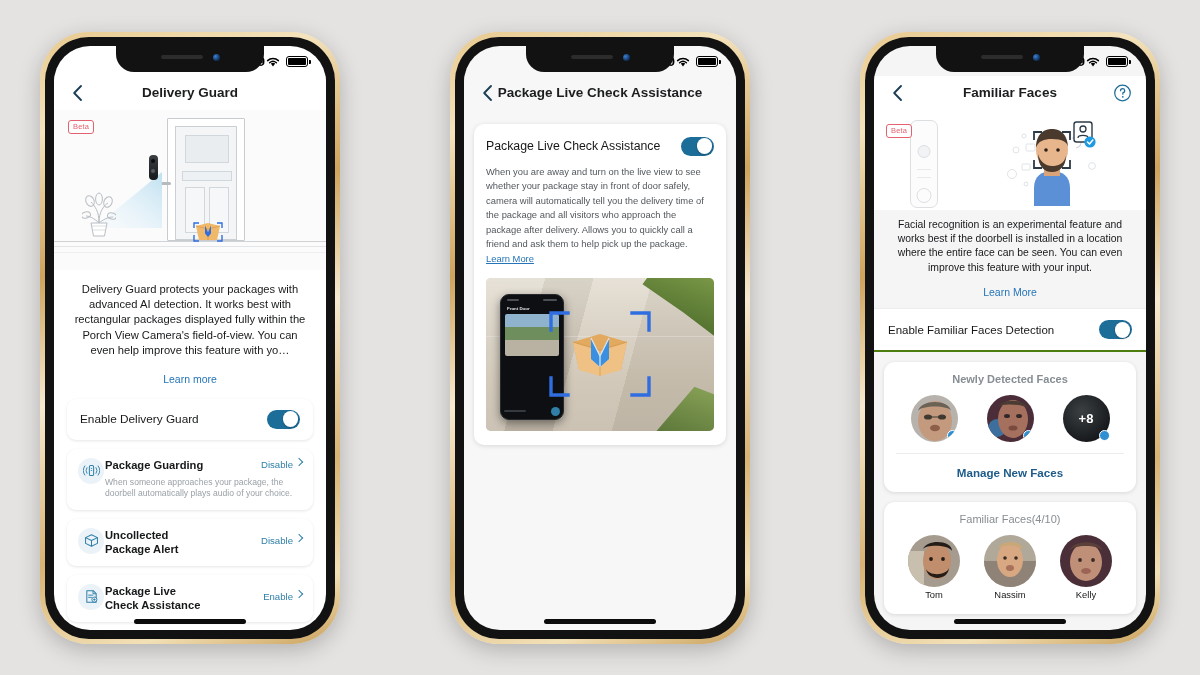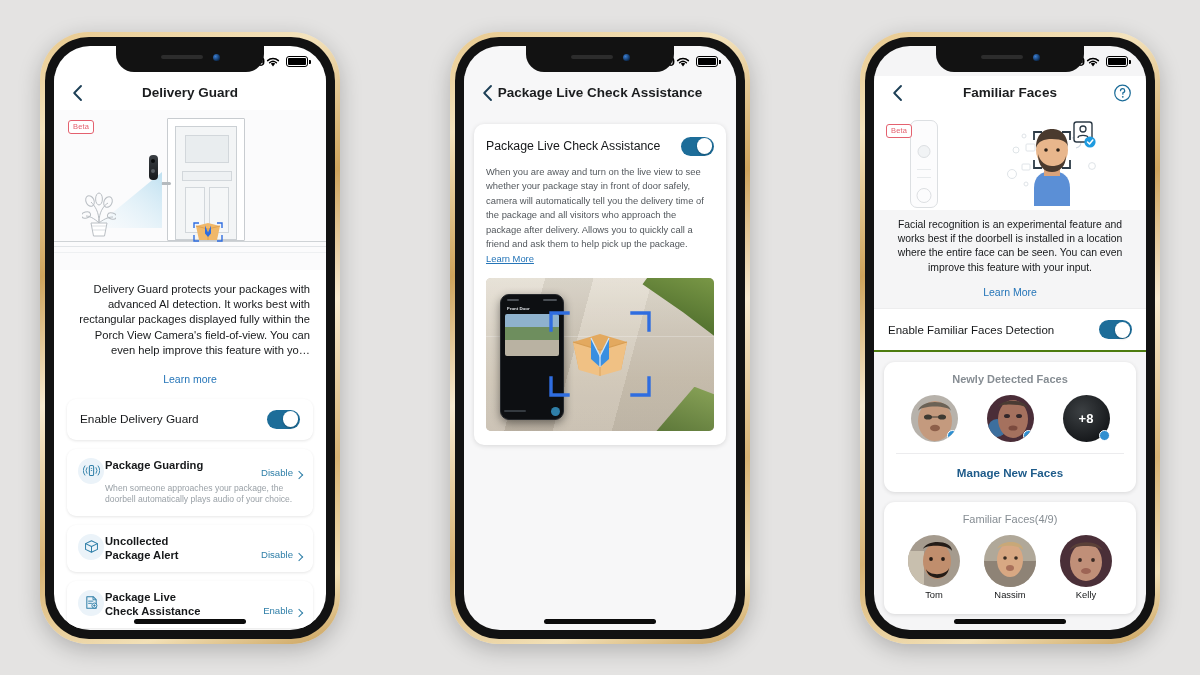--- a/index.html
+++ b/index.html
@@ -136,21 +136,21 @@
   .beam {
     position:absolute; left: 38px; top: 60px; width: 72px; height: 62px; z-index: 6;
   }
   .plant { position:absolute; left: 28px; top: 82px; width: 34px; height: 45px; z-index: 7;}
   .pkg {
     position:absolute; left: 139px; top: 110px; width: 30px; height: 22px; z-index: 9;
   }
 
   .desc {
     padding: 12px 16px 0;
-    font-size: 11.2px; line-height: 15.4px; color: #17191b; text-align: right;
+    font-size: 11.2px; line-height: 15.4px; color: #17191b; text-align: center;
   }
   .learn-center { text-align:center; margin-top: 10px; }
   .link { color: #2575b8; font-size: 10.5px; cursor:pointer; }
   .link.u { text-decoration: underline; }
 
   .row-card {
     margin: 12px 13px 0; background: #fff; border-radius: 9px;
     box-shadow: 0 1px 3px rgba(0,0,0,.10);
     padding: 10px 12px;
   }
@@ -171,21 +171,21 @@
     box-shadow: 0 1px 3px rgba(0,0,0,.10);
     padding: 9px 11px 10px; display: flex; gap: 1px;
   }
   .feat-ico {
     width: 26px; height: 26px; border-radius: 50%; background: #ebf3f9;
     flex: 0 0 auto; display:flex; align-items:center; justify-content:center;
   }
   .feat-main { flex: 1; min-width: 0; }
   .feat-head { display:flex; align-items: flex-start; justify-content: space-between; gap: 6px; }
   .feat-title { font-size: 11.2px; font-weight: bold; color: #16181a; line-height: 14px; }
-  .feat-act { font-size: 9.6px; color: #2f7fa8; white-space: nowrap; display:flex; align-items:flex-end; gap:3px; cursor:pointer; padding-top:1px;margin-top:8px;}
+  .feat-act { font-size: 9.6px; color: #2f7fa8; white-space: nowrap; display:flex; align-items:flex-start; gap:3px; cursor:pointer; padding-top:1px;}
   .feat-sub { font-size: 8.6px; line-height: 11.6px; color: #9aa1a7; margin-top: 5px; }
   .chev { width: 6px; height: 6px; border-right: 1.4px solid #2f7fa8; border-top: 1.4px solid #2f7fa8; transform: rotate(45deg); }
 
   
   .card2 {
     margin: 14px 10px 0; background:#fff; border-radius: 10px;
     box-shadow: 0 1px 5px rgba(0,0,0,.13);
     padding: 13px 12px 14px;
   }
   .c2-head { display:flex; align-items:center; justify-content: space-between; gap:10px; }
@@ -685,21 +685,21 @@
               <span class="face plus">
                 <span>+8</span>
                 <i class="badge-dot"></i>
               </span>
             </div>
             <div class="divider3"></div>
             <div class="manage">Manage New Faces</div>
           </div>
 
           <div class="panel3" style="padding-bottom:10px;">
-            <div class="panel3-title" style="font-weight:normal;">Familiar Faces(4/9)</div>
+            <div class="panel3-title" style="font-weight:normal;">Familiar Faces(4/10)</div>
             <div class="faces" style="padding-bottom:4px;">
 
               <span class="fface">
                 <span class="face52">
                   <svg viewBox="0 0 52 52" width="52" height="52">
                     <rect width="52" height="52" fill="#a59b8e"></rect>
                     <rect x="0" y="16" width="16" height="36" fill="#c8bfae"></rect>
                     <ellipse cx="29" cy="26" rx="14" ry="18" fill="#c08e6d"></ellipse>
                     <path d="M15 14 C19 4 44 5 44 16 C41 10 19 9 15 14 Z" fill="#241c17"></path>
                     <path d="M18 34 C20 46 40 46 41 33 C38 41 21 41 18 34 Z" fill="#241c17"></path>

